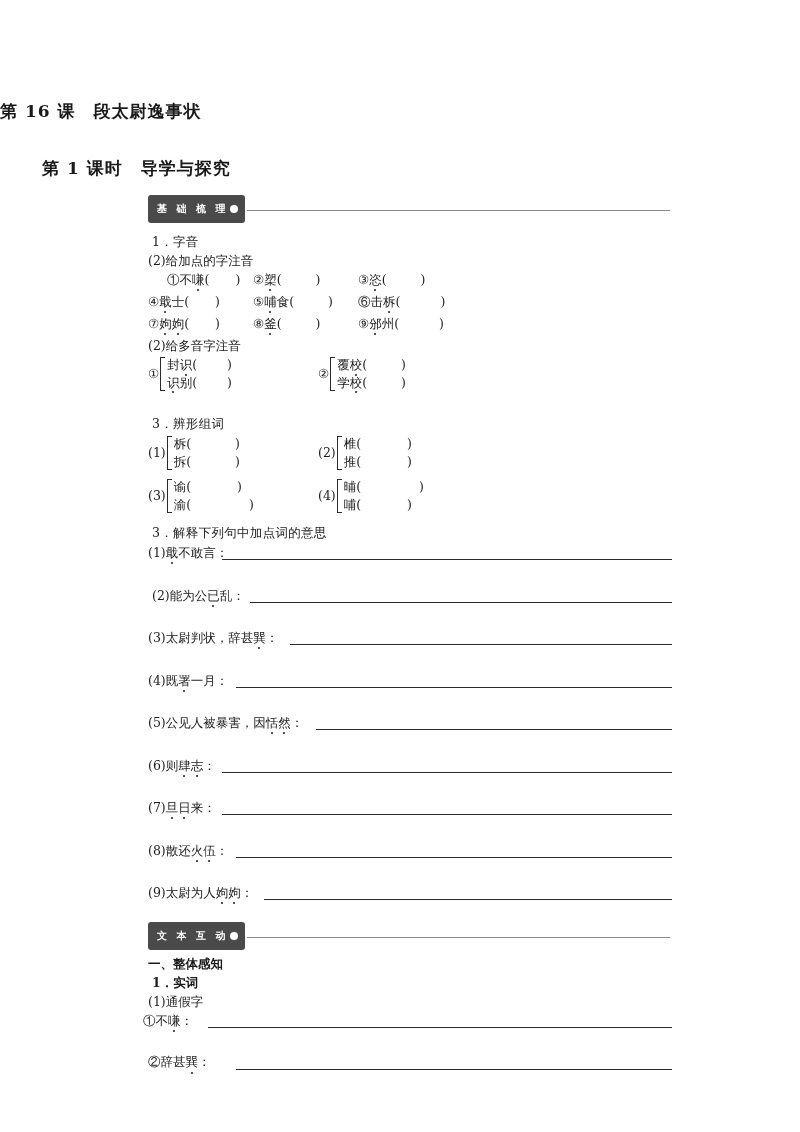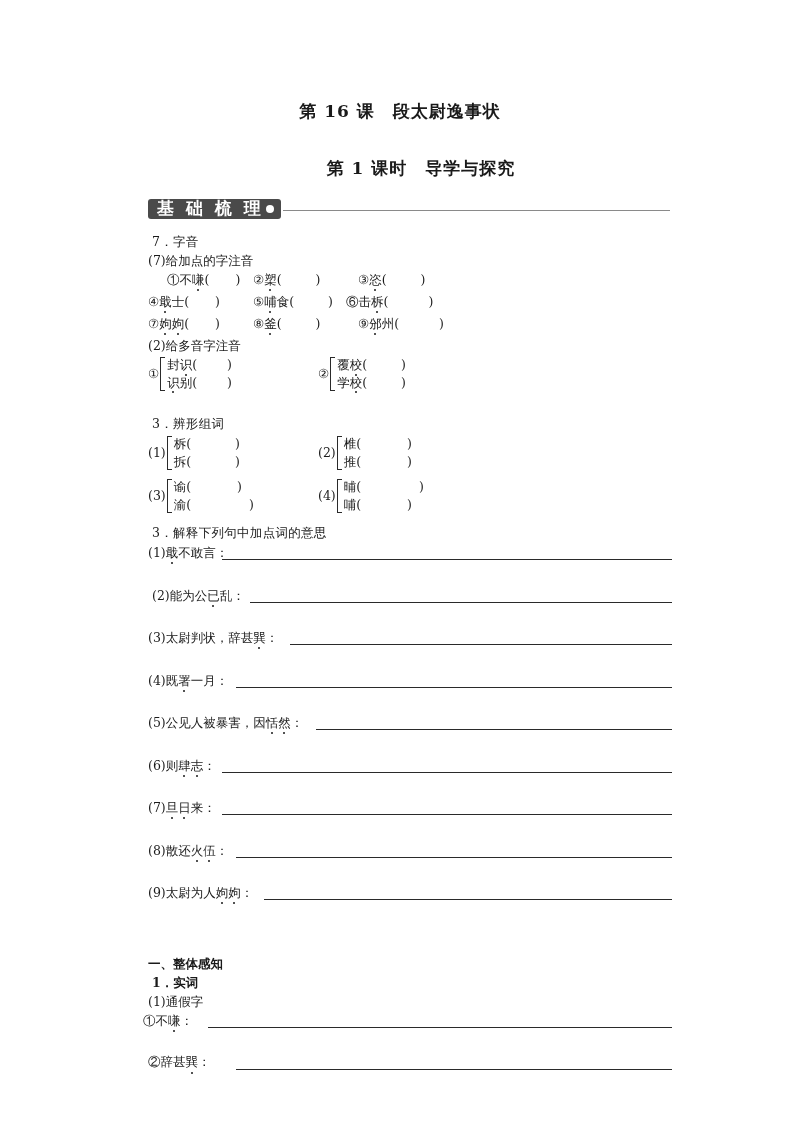--- a/index.html
+++ b/index.html
@@ -20,21 +20,21 @@
   .page {
     position: absolute;
     left: 0; top: 0;
     width: 800px;
     height: 1132px;
     padding: 0;
   }
 
   
   .doc-title {
-    text-align: center;
+    text-align: left;
     font-size: 17px;
     font-weight: bold;
     letter-spacing: 1px;
     margin: 0;
     padding: 0;
     position: absolute;
     left: 0; right: 0;
   }
   #title-main { top: 100px; }
   #title-sub  { top: 157px; padding-left: 42px; }
@@ -46,29 +46,29 @@
     position: absolute;
     left: 148px;
     right: 130px;
     height: 20px;
     display: flex;
     align-items: center;
   }
   .badge {
     background: #4a4a4a;
     color: #ffffff;
-    font-size: 17px;
+    font-size: 10px;
     font-weight: bold;
     letter-spacing: 3px;
     padding: 2px 7px 3px 9px;
     border-radius: 3px;
     display: inline-flex;
     align-items: center;
     line-height: 1;
-    height: 20px;
+    height: 28px;
     white-space: nowrap;
   }
   .badge .dot {
     width: 8px; height: 8px;
     border-radius: 50%;
     background: #ffffff;
     display: inline-block;
     margin-left: 2px;
     flex: none;
   }
@@ -160,40 +160,40 @@
   </div>
 
   <div class="section-head" style="top:199px;">
     <span class="badge">
         <span>基 础 梳 理</span>
         <span class="dot"></span>
       </span>
     <span class="head-rule"></span>
   </div>
 
-  <div class="txt h-item" style="left:152px; top:236px;">7．字音</div>
-  <div class="txt" style="left:148px; top:255px;">(7)给加点的字注音</div>
+  <div class="txt h-item" style="left:152px; top:236px;">1．字音</div>
+  <div class="txt" style="left:148px; top:255px;">(2)给加点的字注音</div>
 
   <div class="txt" style="left:148px; top:274px;padding-left:19px;">
     <span>①</span><span>不<span class="dotted">嗛</span></span>(<span style="display:inline-block;width:26px"></span>)
   </div>
   <div class="txt" style="left:253px; top:274px;">
     <span>②</span><span class="dotted">槊</span>(<span style="display:inline-block;width:34px"></span>)
   </div>
   <div class="txt" style="left:358px; top:274px;">
     <span>③</span><span class="dotted">恣</span>(<span style="display:inline-block;width:34px"></span>)
   </div>
 
   <div class="txt" style="left:148px; top:296px;">
     <span>④</span><span><span class="dotted">戢</span>士</span>(<span style="display:inline-block;width:26px"></span>)
   </div>
   <div class="txt" style="left:253px; top:296px;">
     <span>⑤</span><span><span class="dotted">哺</span>食</span>(<span style="display:inline-block;width:34px"></span>)
   </div>
-  <div class="txt" style="left:346px; top:296px;">
+  <div class="txt" style="left:358px; top:296px;">
     <span>⑥</span><span>击<span class="dotted">柝</span></span>(<span style="display:inline-block;width:40px"></span>)
   </div>
 
   <div class="txt" style="left:148px; top:318px;">
     <span>⑦</span><span><span class="dotted">姁</span><span class="dotted">姁</span></span>(<span style="display:inline-block;width:26px"></span>)
   </div>
   <div class="txt" style="left:253px; top:318px;">
     <span>⑧</span><span class="dotted">釜</span>(<span style="display:inline-block;width:34px"></span>)
   </div>
   <div class="txt" style="left:358px; top:318px;">
@@ -298,20 +298,27 @@
   <div class="txt" style="left:148px; top:845px;">
     <span>(8)</span><span>散还<span class="dotted">火</span><span class="dotted">伍</span>：</span>
   </div>
   <div class="ans-line" style="left:236px; top:857px; width:436px;"></div>
 
   <div class="txt" style="left:148px; top:887px;">
     <span>(9)</span><span>太尉为人<span class="dotted">姁</span><span class="dotted">姁</span>：</span>
   </div>
   <div class="ans-line" style="left:264px; top:899px; width:408px;"></div>
 
+  <div class="section-head" style="top:926px;">
+    <span class="badge">
+        <span>文 本 互 动</span>
+        <span class="dot"></span>
+      </span>
+    <span class="head-rule"></span>
+  </div>
 
   <div class="txt bold" style="left:148px; top:958px;">一、整体感知</div>
   <div class="txt bold" style="left:152px; top:977px;">1．实词</div>
   <div class="txt" style="left:148px; top:996px;">(1)通假字</div>
 
   <div class="txt" style="left:143px; top:1015px;">
     <span>①</span><span>不<span class="dotted">嗛</span>：</span>
   </div>
   <div class="ans-line" style="left:208px; top:1027px; width:464px;"></div>
 

